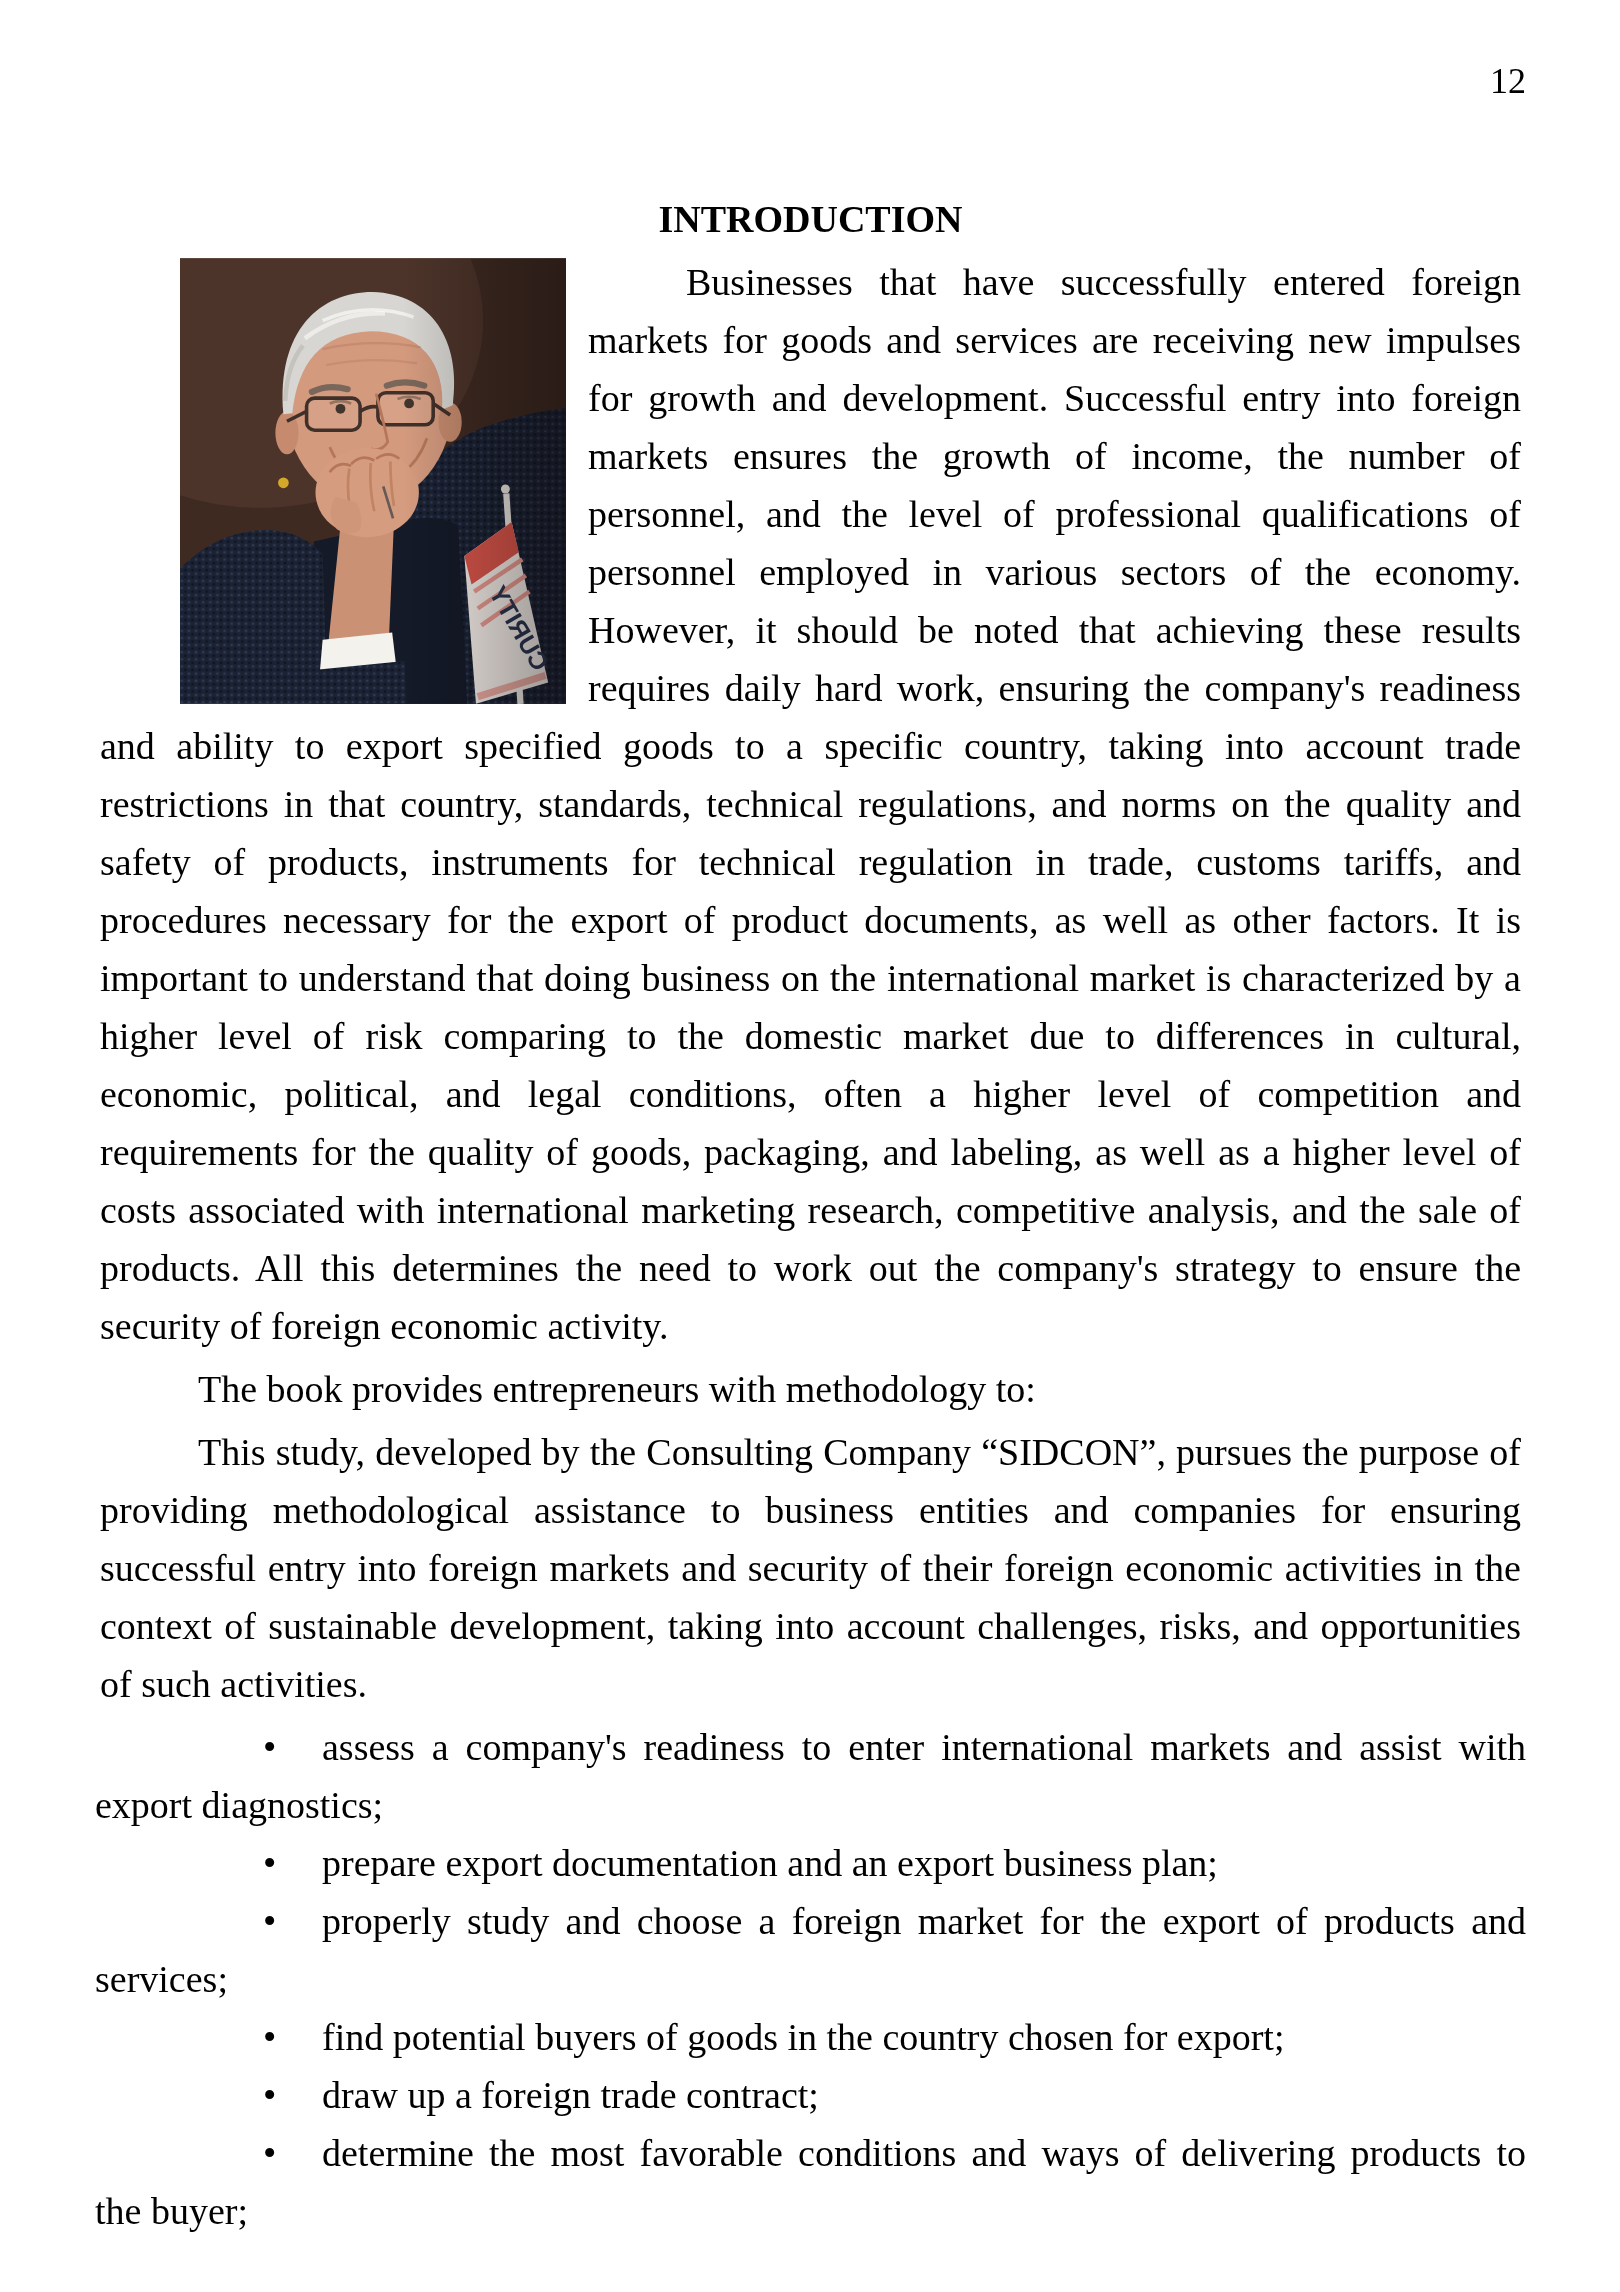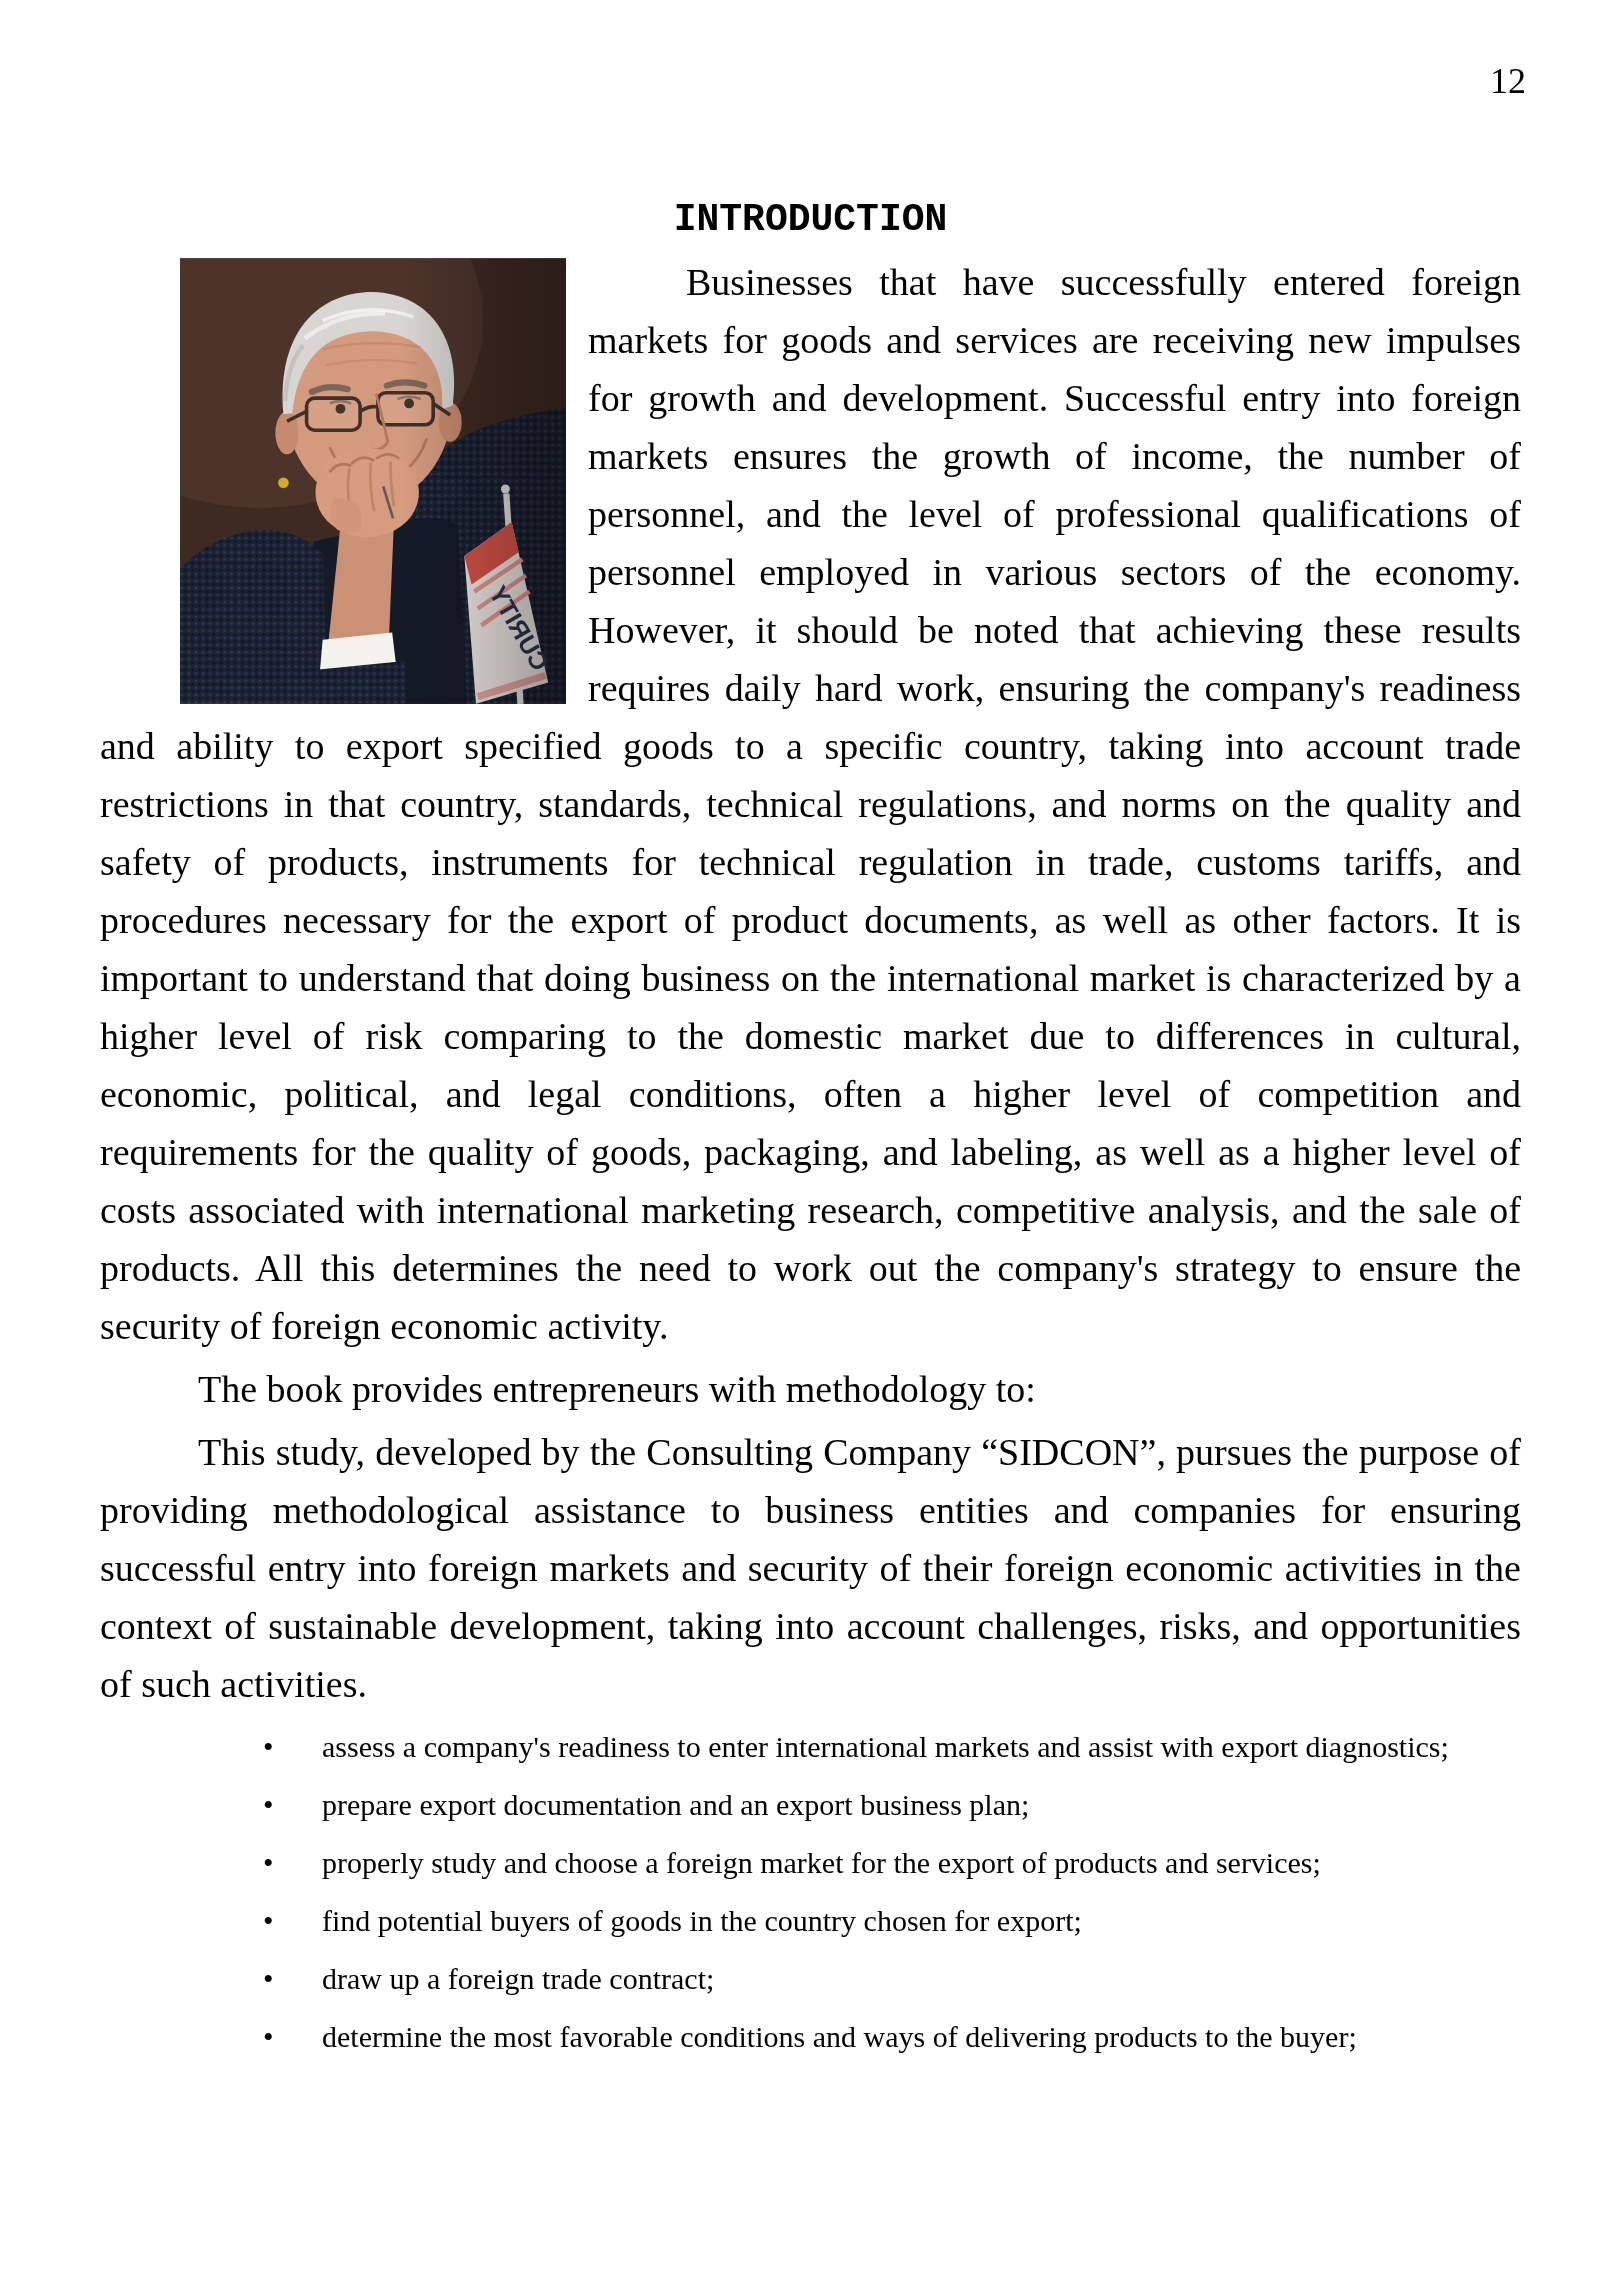--- a/index.html
+++ b/index.html
@@ -18,36 +18,35 @@
   }
   .page-number {
     font-size: 36px; line-height: 41px;
     text-align: right;
   }
   .doc-title {
     font-size: 38px; line-height: 57px;
     font-weight: bold;
     text-align: center;
     margin: 89px 0 0 0;
-    font-family: Liberation Mono, monospace;
   }
   .para {
     font-size: 38px; line-height: 58px;
     text-align: justify;
     text-indent: 98px;
     margin: 5px;
   }
   .photo-float {
     float: left;
     width: 386px; height: 446px;
     margin: 5.3px 22px 7.1px 80px;
   }
   .photo-float svg { display: block; width: 386px; height: 446px; }
   .bullet-item {
-    font-size: 30px; line-height: 58px;
+    font-size: 38px; line-height: 58px;
     text-align: justify;
     margin: 0;
   }
   .bullet-dot {
     display: inline-block;
     width: 59px;
     margin-left: 168px;
   }
 </style>
 </head>

